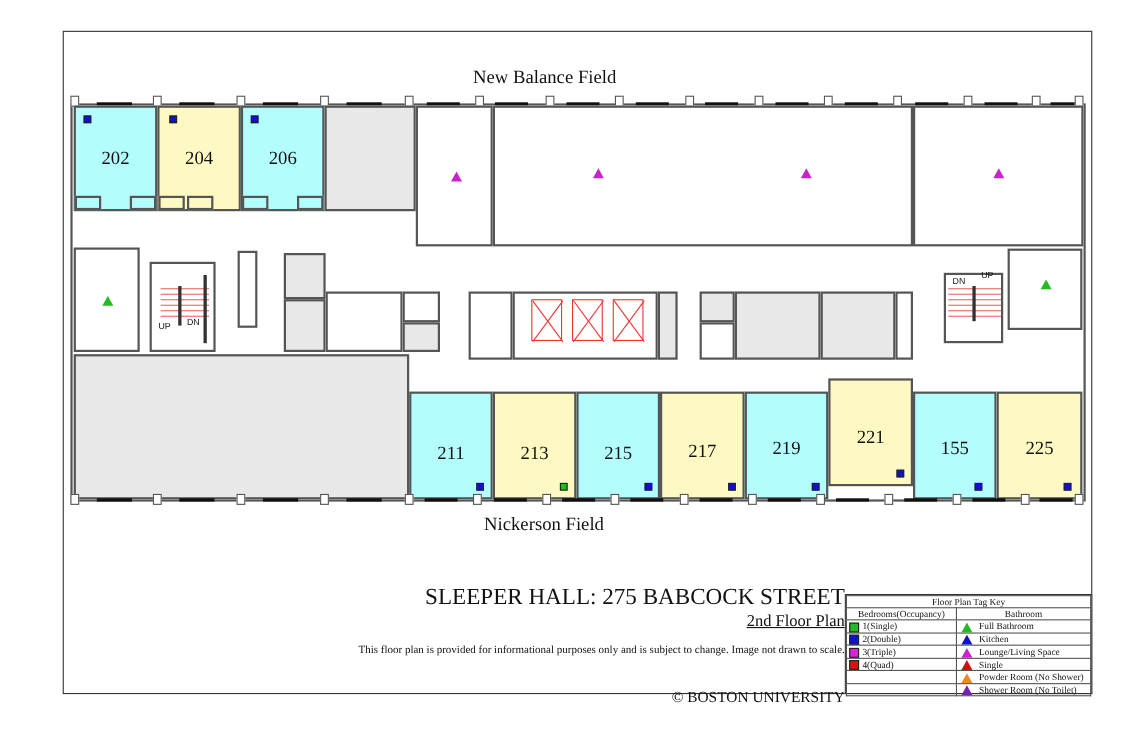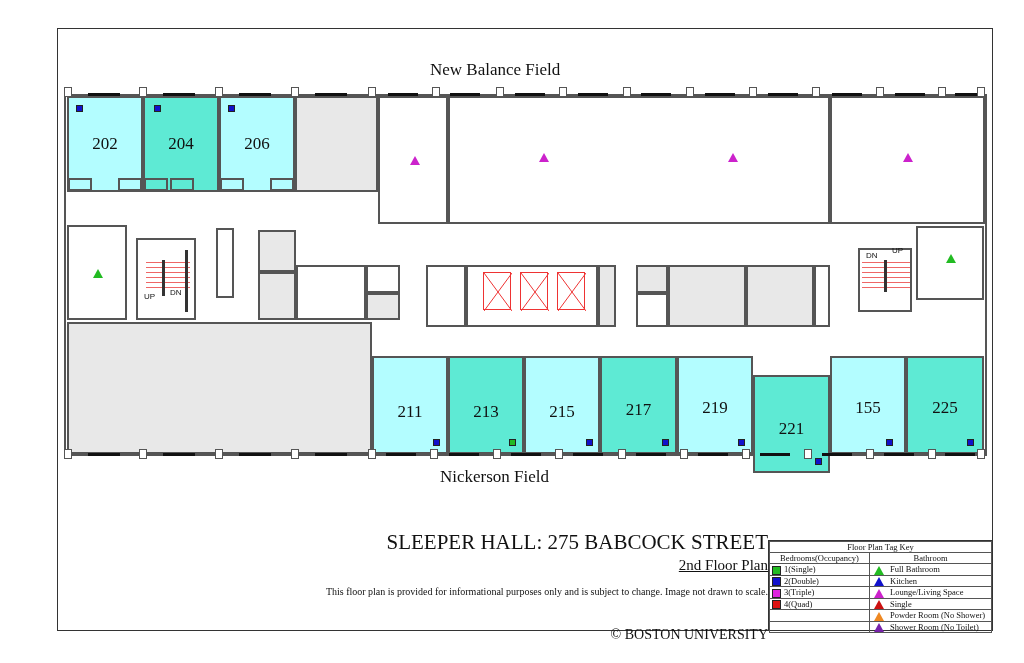--- a/index.html
+++ b/index.html
@@ -2,21 +2,21 @@
 <html><head>
 <meta charset="utf-8">
 <style>
   html,body{margin:0;padding:0;background:#fff;}
   body{width:1024px;height:663px;position:relative;overflow:hidden;font-family:"Liberation Serif","DejaVu Serif",serif;color:#111;}
   .frame{position:absolute;left:57px;top:28px;width:936px;height:603px;border:1px solid #333;box-sizing:border-box;}
   .abs{position:absolute;}
   .wall{position:absolute;background:#fff;border:2px solid #555;box-sizing:border-box;}
   .room{position:absolute;box-sizing:border-box;border:2px solid #555;}
   .cyan{background:#b3fdff;}
-  .yellow{background:#5eead4;text-decoration:underline;}
+  .yellow{background:#fef9c3;text-decoration:underline;}
   .gray{background:#e8e8e8;}
   .white{background:#fff;}
   .rnum{position:absolute;font-size:17px;width:100%;text-align:center;}
   .sq{position:absolute;width:7px;height:7px;border:1px solid #222;box-sizing:border-box;}
   .tri{position:absolute;width:0;height:0;border-left:5px solid transparent;border-right:5px solid transparent;border-bottom:9px solid;}
   .field{position:absolute;font-size:17px;text-align:left;}
   .title{position:absolute;left:268px;width:500px;text-align:right;}
   .key{position:absolute;left:768px;top:540px;width:225px;height:91px;border:1px solid #333;box-sizing:border-box;font-size:8.5px;background:#fff;}
   .key table{border-collapse:collapse;width:100%;}
   .key td,.key th{border:1px solid #555;padding:0 2px;font-weight:normal;height:10px;line-height:10px;}
@@ -191,21 +191,21 @@
   <div class="sq" style="left:60px;top:81px;background:#1111cc;"></div>
 </div>
 <div class="room yellow" style="left:600px;top:356px;width:77px;height:98px;">
   <div class="rnum" style="top:42px;">217</div>
   <div class="sq" style="left:60px;top:81px;background:#1111cc;"></div>
 </div>
 <div class="room cyan" style="left:677px;top:356px;width:76px;height:98px;">
   <div class="rnum" style="top:40px;">219</div>
   <div class="sq" style="left:59px;top:81px;background:#1111cc;"></div>
 </div>
-<div class="room yellow" style="left:753px;top:375px;width:77px;height:98px;">
+<div class="room yellow" style="left:753px;top:344px;width:77px;height:98px;">
   <div class="rnum" style="top:42px;">221</div>
   <div class="sq" style="left:60px;top:81px;background:#1111cc;"></div>
 </div>
 <div class="room cyan" style="left:830px;top:356px;width:76px;height:98px;">
   <div class="rnum" style="top:40px;">155</div>
   <div class="sq" style="left:54px;top:81px;background:#1111cc;"></div>
 </div>
 <div class="room yellow" style="left:906px;top:356px;width:78px;height:98px;">
   <div class="rnum" style="top:40px;">225</div>
   <div class="sq" style="left:59px;top:81px;background:#1111cc;"></div>

